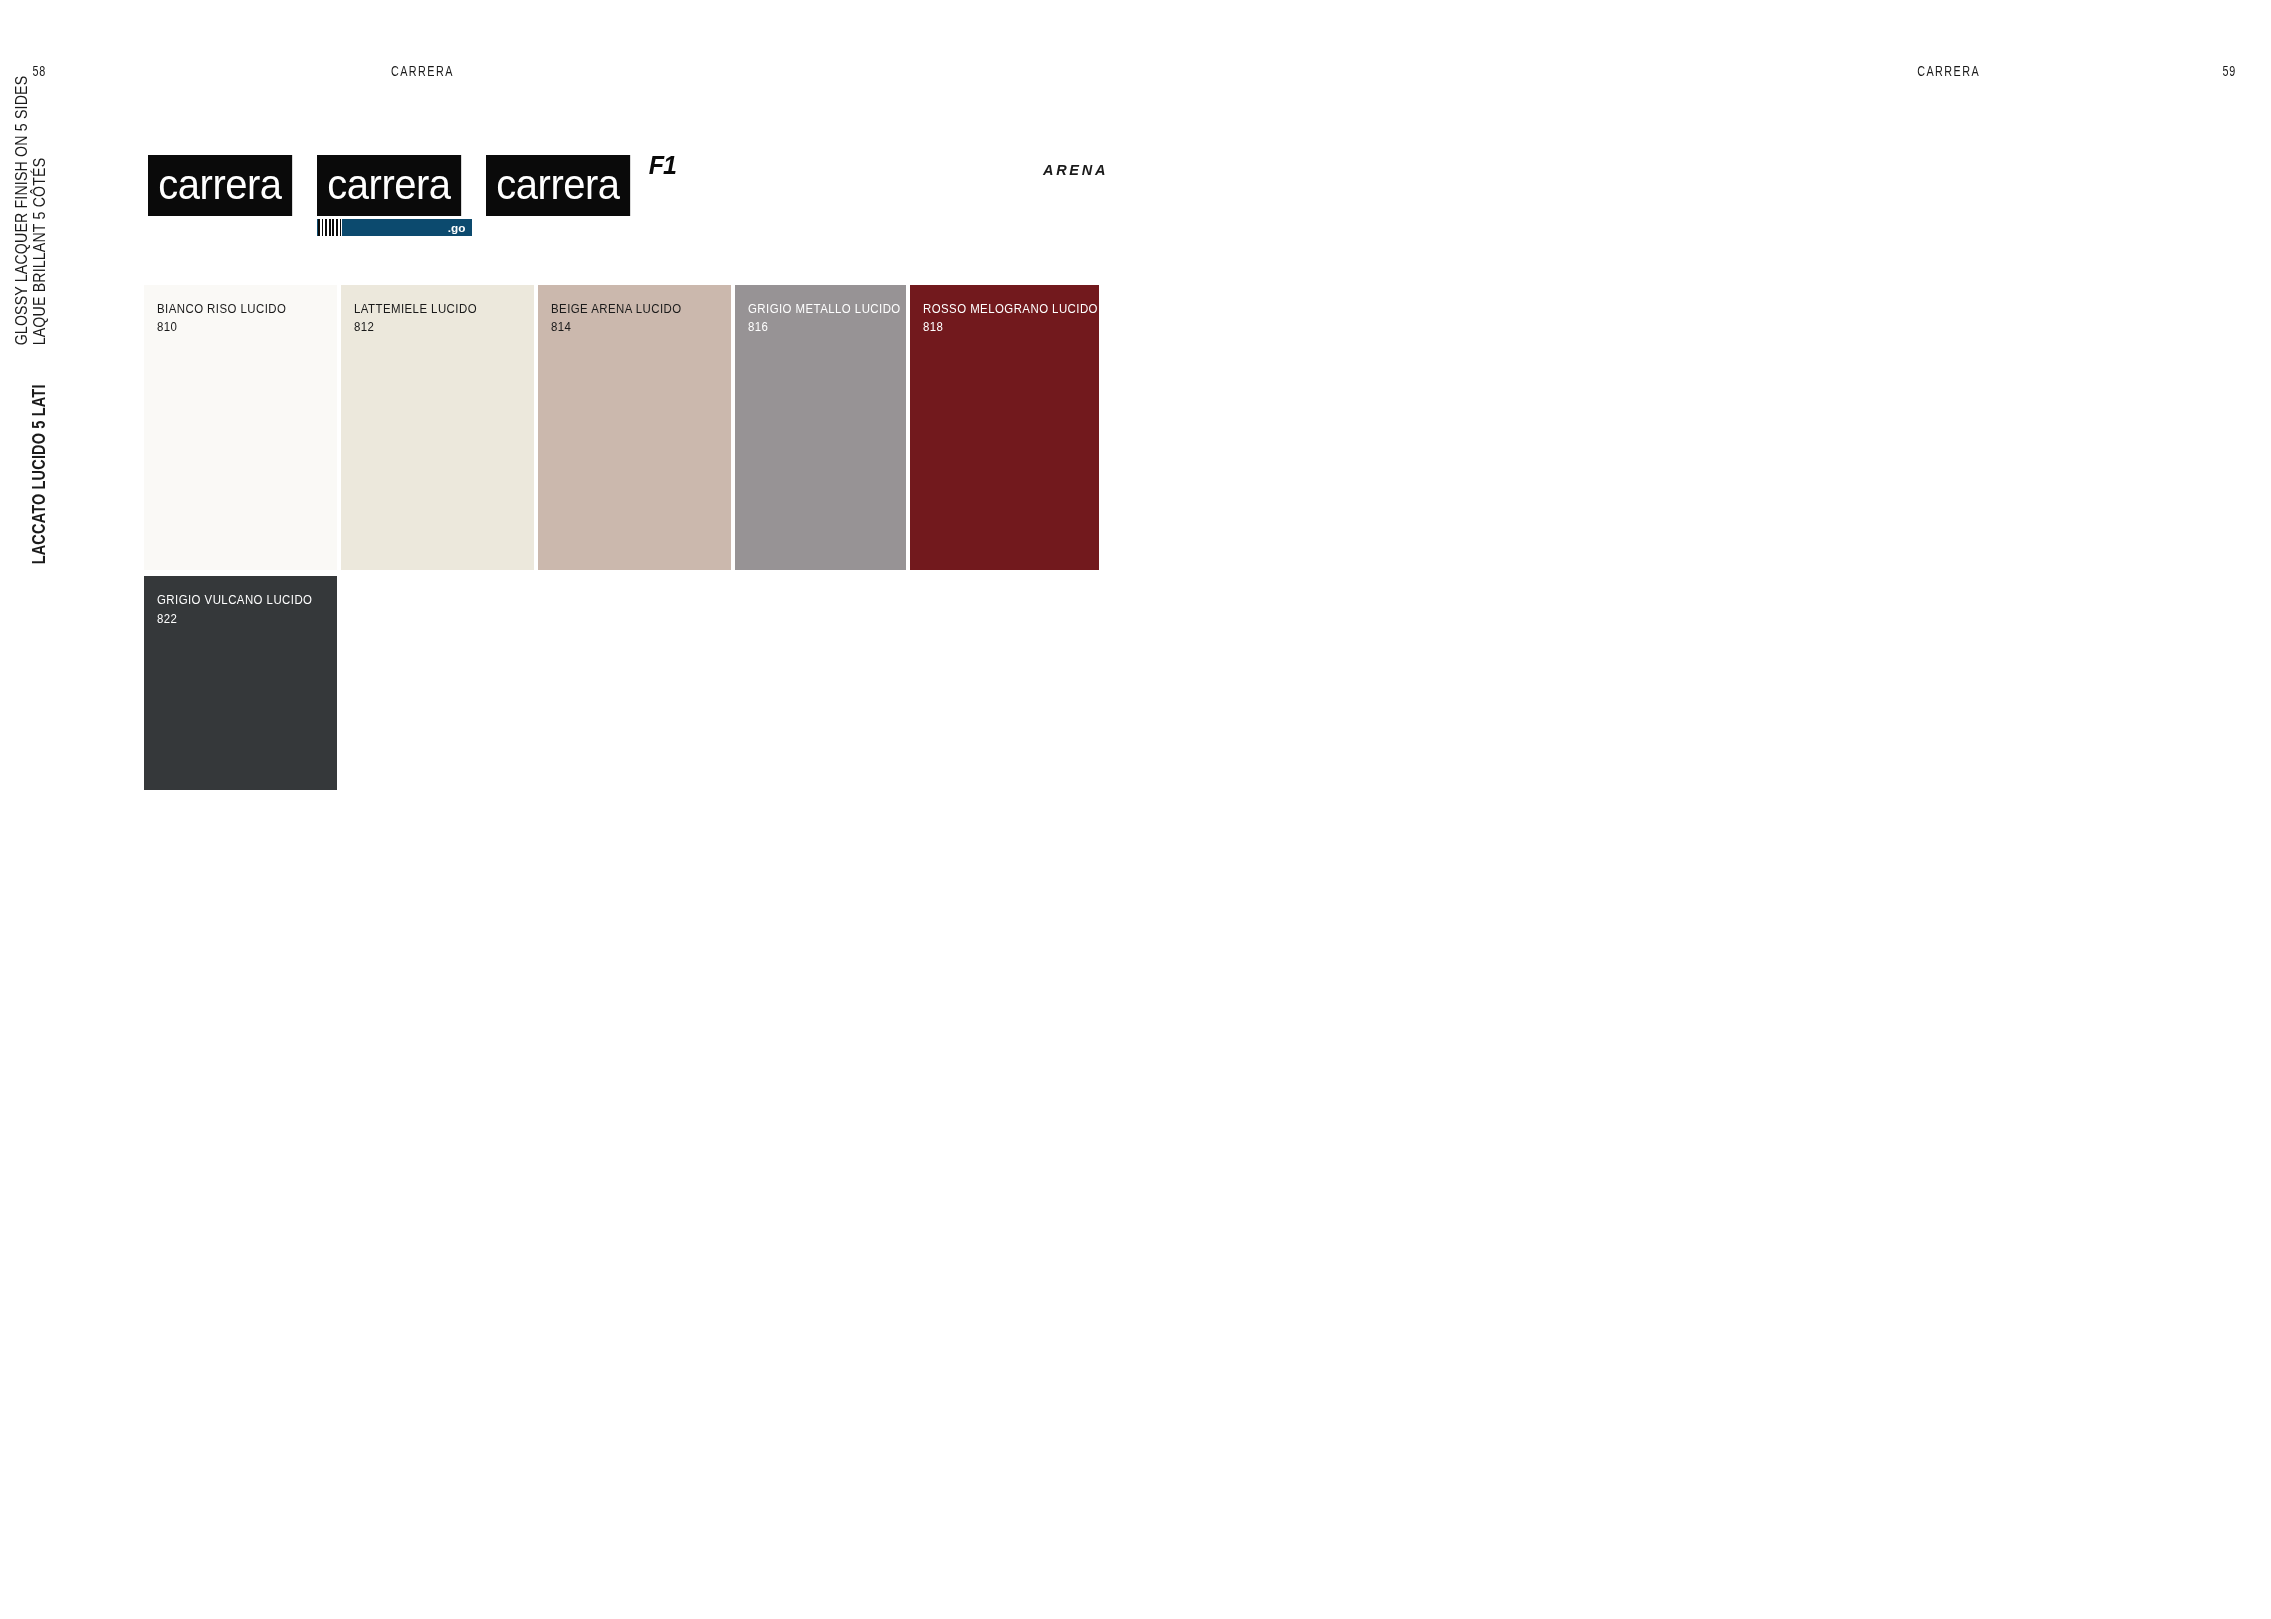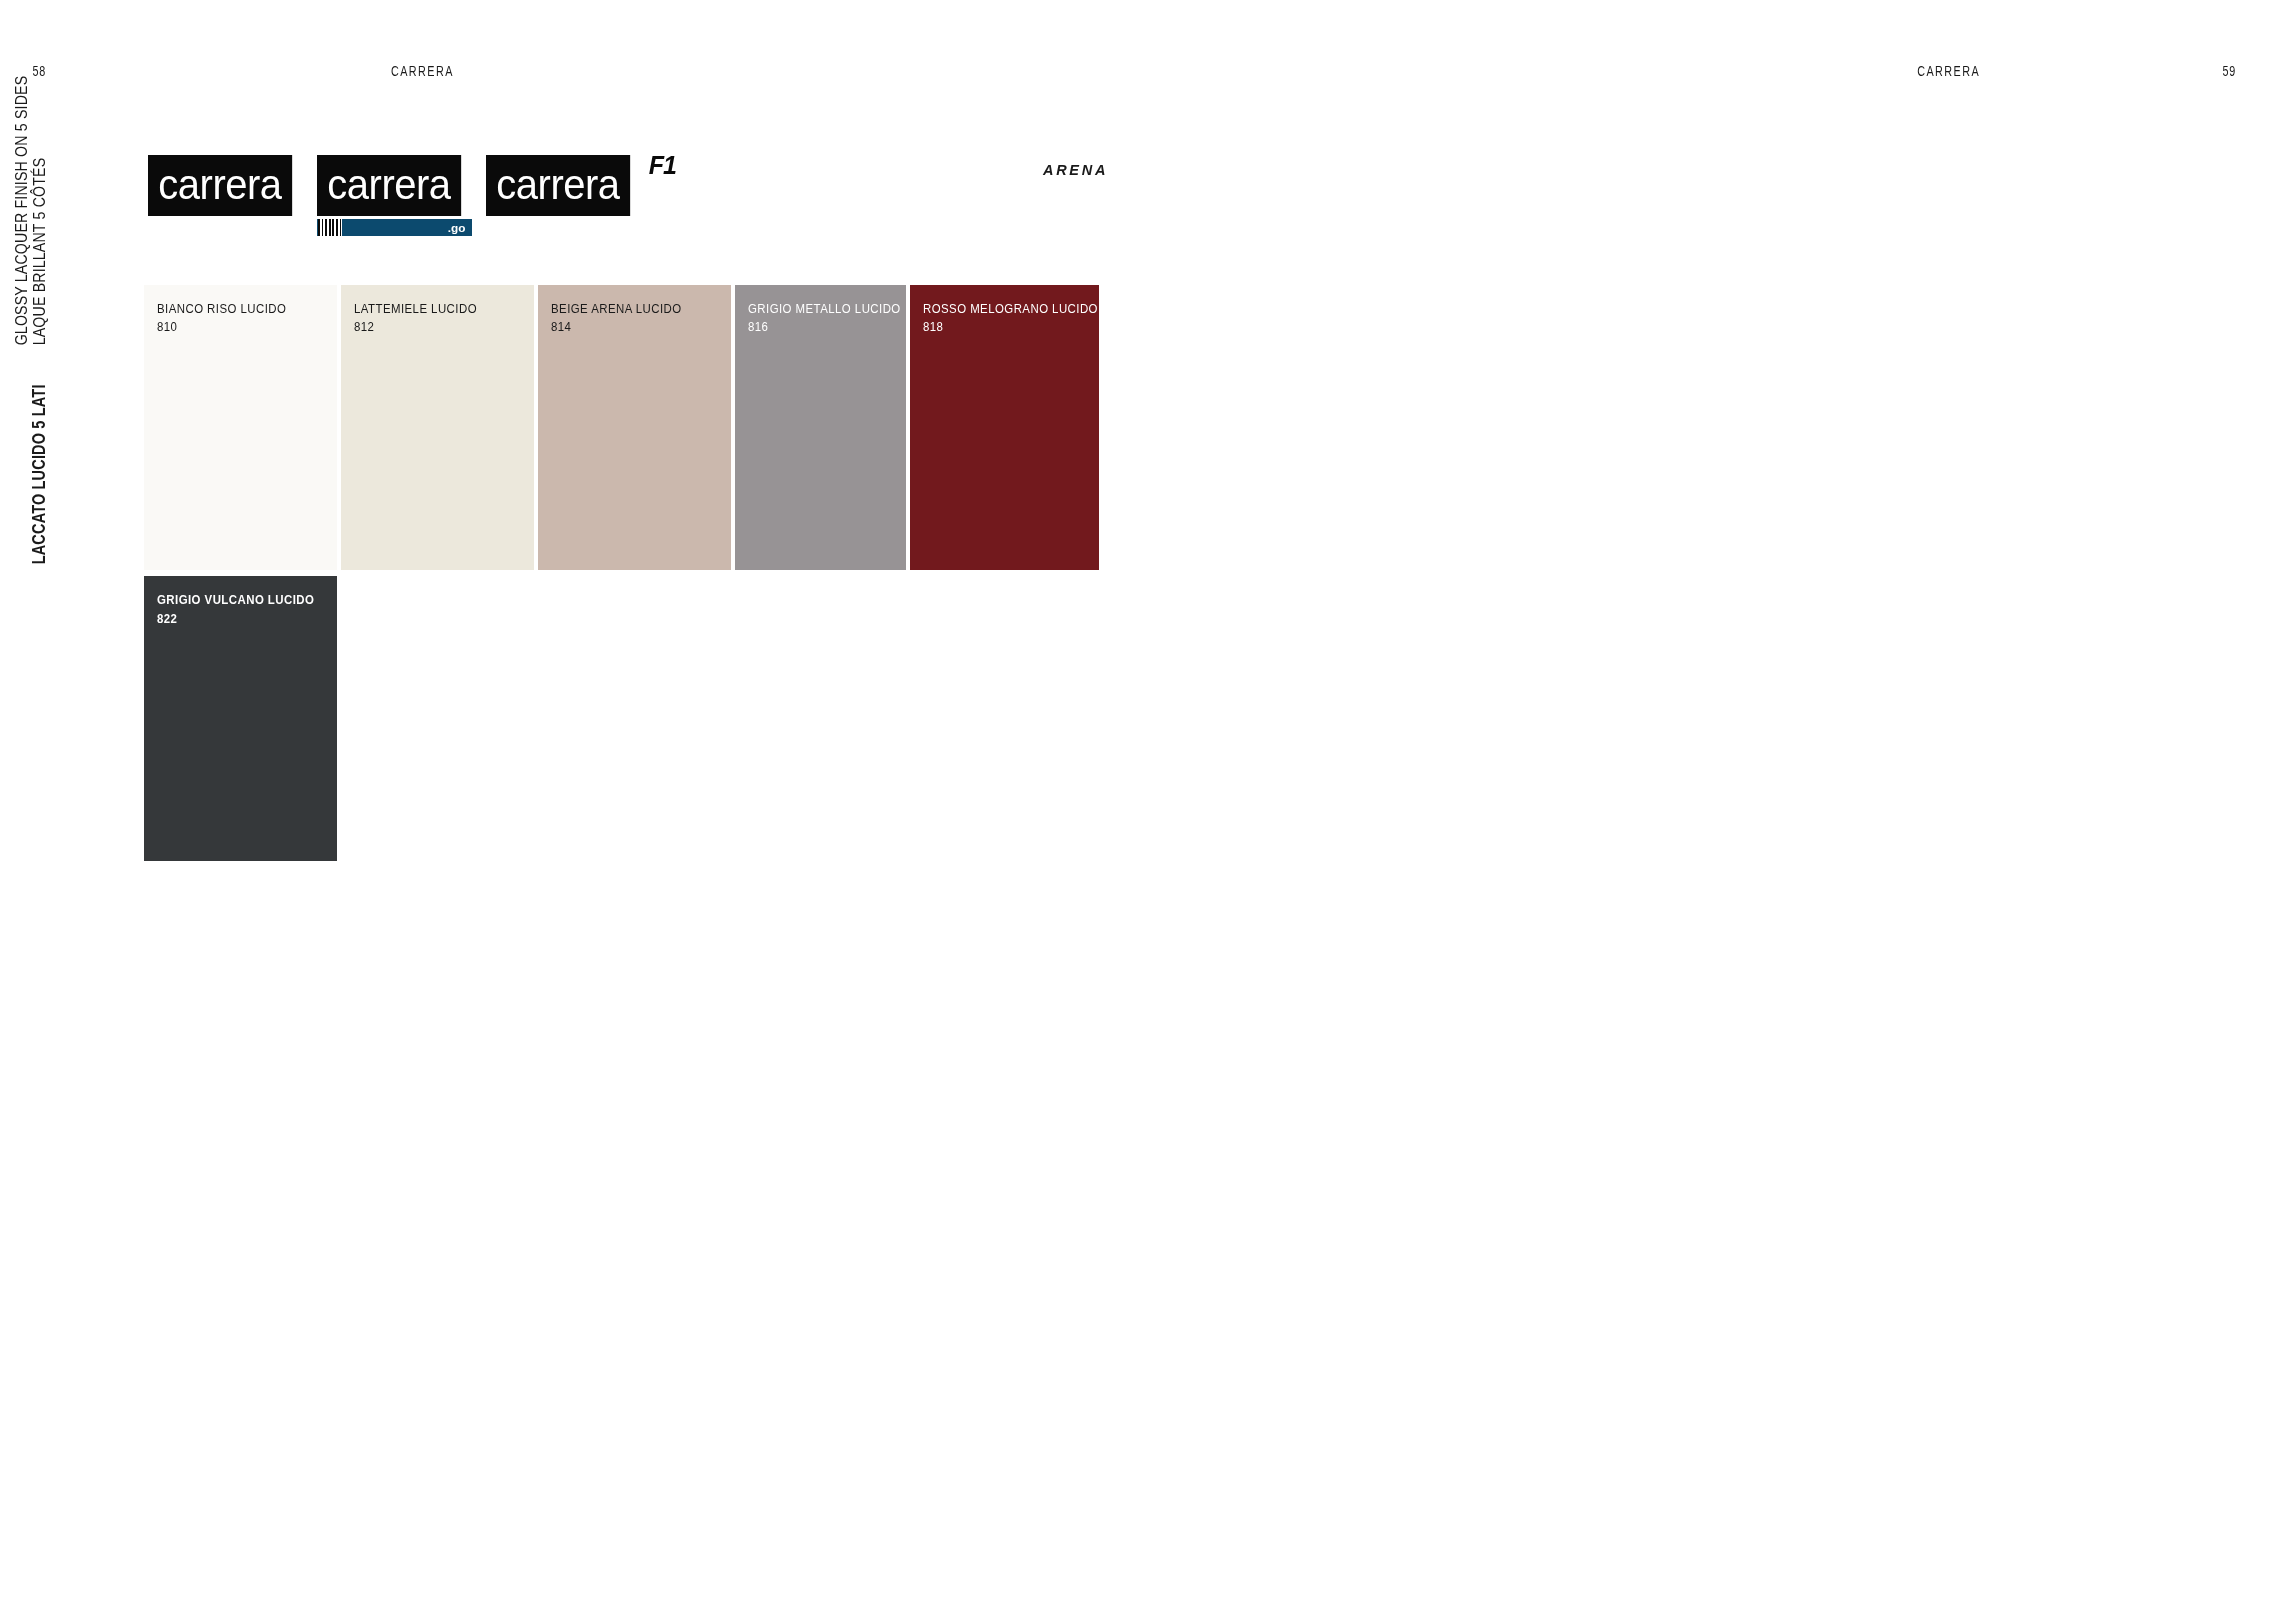--- a/index.html
+++ b/index.html
@@ -257,21 +257,21 @@
           <div class="swatch" style="background: rgb(151, 147, 149); color: rgb(255, 255, 255); width: 171px; height: 285px;">
             <span class="swatch-name">GRIGIO METALLO LUCIDO</span>
             <span class="swatch-code">816</span>
           </div>
           <div class="swatch" style="background: rgb(114, 25, 29); color: rgb(255, 255, 255); width: 189px; height: 285px;">
             <span class="swatch-name">ROSSO MELOGRANO LUCIDO</span>
             <span class="swatch-code">818</span>
           </div>
         </div>
         <div class="swatch-row">
-          <div class="swatch" style="background: rgb(53, 56, 58); color: rgb(255, 255, 255); width: 193px; height: 285px; font-weight: bold;">
+          <div class="swatch" style="background: rgb(53, 56, 58); color: rgb(255, 255, 255); width: 193px; height: 214px;">
             <span class="swatch-name">GRIGIO VULCANO LUCIDO</span>
             <span class="swatch-code">822</span>
           </div>
         </div>
       </div>
     </div>
     <div class="page page-right">
       <div class="running-head">
         <div class="folio">59</div>
         <div class="head-title">CARRERA</div>

